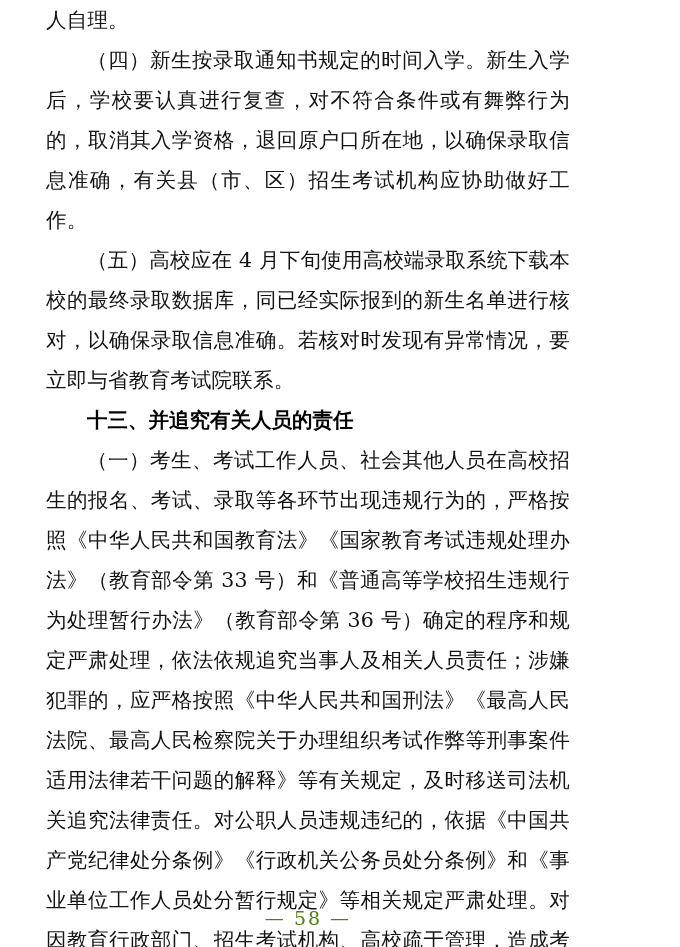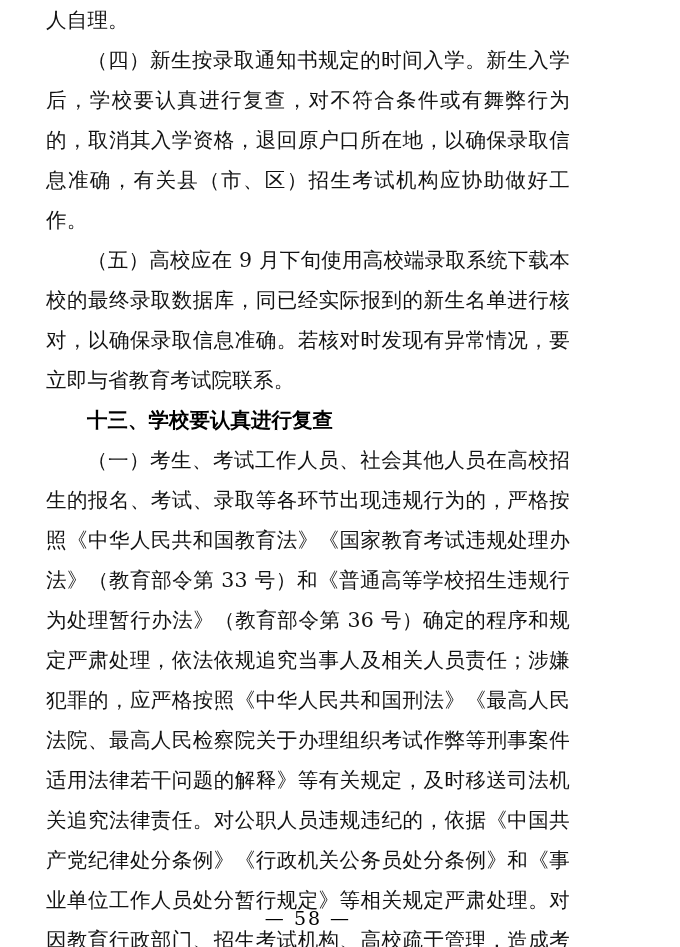--- a/index.html
+++ b/index.html
@@ -50,39 +50,39 @@
     margin-top: 2px;
   }
   .footer {
     position: absolute;
     left: 0;
     right: 0;
     bottom: 18px;
     text-align: center;
     font-size: 19px;
     letter-spacing: 2px;
-    color: #000000;
+    color: #4d7c0f;
     font-family: "DejaVu Serif", "Liberation Serif", serif;
   }
   .first-line {
     text-indent: 0;
   }
 </style>
 </head>
 <body>
 
 <div class="page">
   <div class="doc-body">
 
     <p class="para first-line">人自理。</p>
 
     <p class="para indent">（四）新生按录取通知书规定的时间入学。新生入学后，学校要认真进行复查，对不符合条件或有舞弊行为的，取消其入学资格，退回原户口所在地，以确保录取信息准确，有关县（市、区）招生考试机构应协助做好工作。</p>
 
-    <p class="para indent">（五）高校应在 9 月下旬使用高校端录取系统下载本校的最终录取数据库，同已经实际报到的新生名单进行核对，以确保录取信息准确。若核对时发现有异常情况，要立即与省教育考试院联系。</p>
+    <p class="para indent">（五）高校应在 4 月下旬使用高校端录取系统下载本校的最终录取数据库，同已经实际报到的新生名单进行核对，以确保录取信息准确。若核对时发现有异常情况，要立即与省教育考试院联系。</p>
 
-    <p class="heading gap-top">十三、学校要认真进行复查</p>
+    <p class="heading gap-top">十三、并追究有关人员的责任</p>
 
     <p class="para indent">（一）考生、考试工作人员、社会其他人员在高校招生的报名、考试、录取等各环节出现违规行为的，严格按照《中华人民共和国教育法》《国家教育考试违规处理办法》（教育部令第 33 号）和《普通高等学校招生违规行为处理暂行办法》（教育部令第 36 号）确定的程序和规定严肃处理，依法依规追究当事人及相关人员责任；涉嫌犯罪的，应严格按照《中华人民共和国刑法》《最高人民法院、最高人民检察院关于办理组织考试作弊等刑事案件适用法律若干问题的解释》等有关规定，及时移送司法机关追究法律责任。对公职人员违规违纪的，依据《中国共产党纪律处分条例》《行政机关公务员处分条例》和《事业单位工作人员处分暂行规定》等相关规定严肃处理。对因教育行政部门、招生考试机构、高校疏于管理，造成考场秩序混乱、作弊情况严重、</p>
 
   </div>
 
   <div class="footer">— 58 —</div>
 </div>
 
 </body></html>

